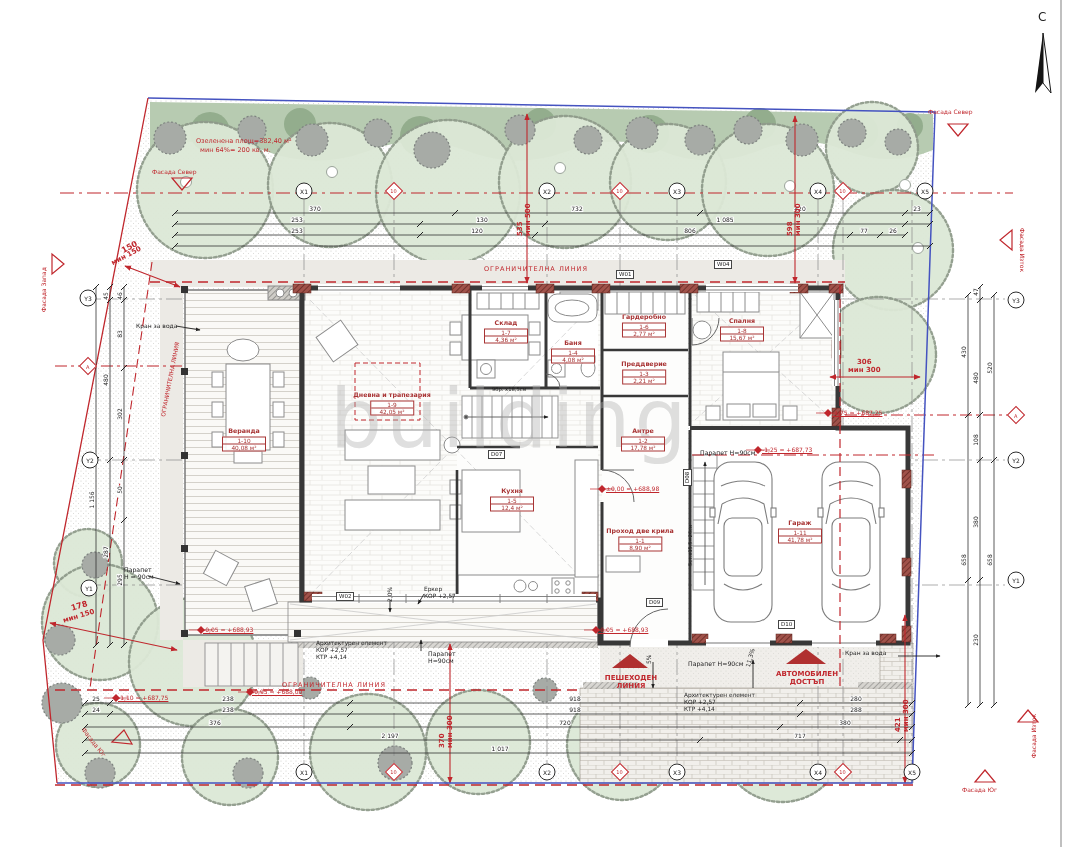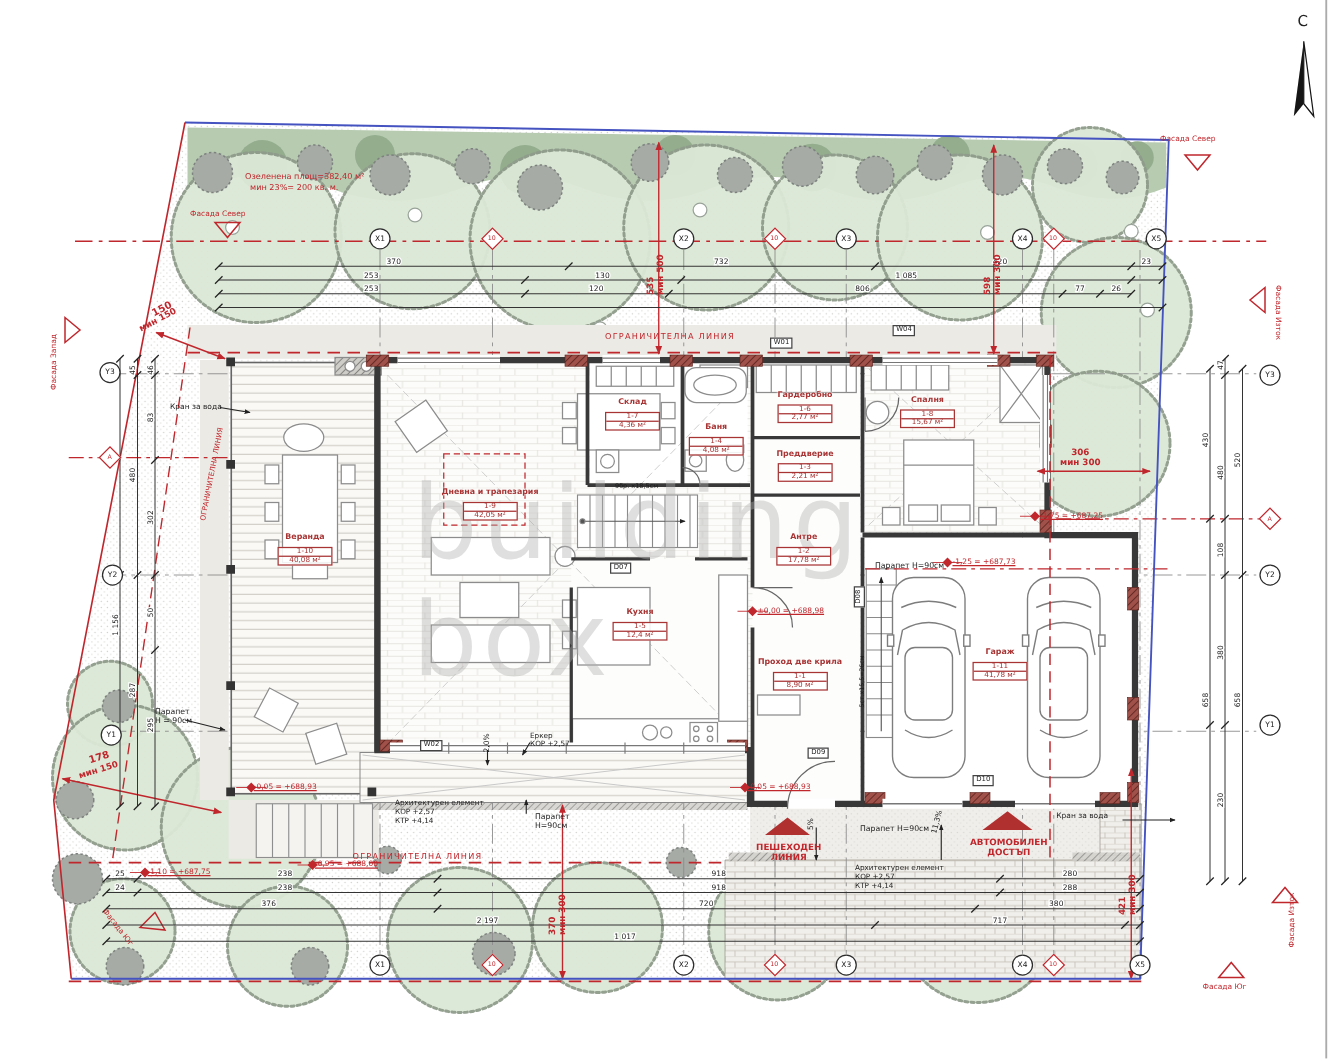--- a/index.html
+++ b/index.html
@@ -552,30 +552,29 @@
   <g>
     <polygon points="1043,33 1035,93 1043,83" fill="#151515"></polygon>
     <polygon points="1043,33 1051,93 1043,83" fill="#ffffff" stroke="#151515" stroke-width="1"></polygon>
   </g>
 
   <line x1="1061" y1="0" x2="1061" y2="847" stroke="#ababab" stroke-width="1.5"></line>
 </svg>
 
 <div class="watermark">
   <div>building</div>
-  <div>box</div>
 </div>
 
 <div class="north-label" style="left:1038px;top:10px;">
   <span>С</span>
 </div>
 
 <div id="labels">
       <div class="lbl c-r" style="left: 196px; top: 138px;">Озеленена площ=382,40 м²</div>
-      <div class="lbl c-r" style="left: 200px; top: 147px;">мин 23%= 200 кв. м.</div>
+      <div class="lbl c-r" style="left: 200px; top: 147px;">мин 64%= 200 кв. м.</div>
       <div class="lbl c-r" style="left: 484px; top: 266px; letter-spacing: 1px;">ОГРАНИЧИТЕЛНА ЛИНИЯ</div>
       <div class="lbl c-r" style="left: 282px; top: 682px; letter-spacing: 1px;">ОГРАНИЧИТЕЛНА ЛИНИЯ</div>
       <div class="lbl c-r" style="left: 160px; top: 416px; font-size: 5.8px; transform: rotate(-79deg);">ОГРАНИЧИТЕЛНА ЛИНИЯ</div>
       <div class="lbl c-r" style="left: 152px; top: 168px; font-size: 6px;">Фасада Север</div>
       <div class="lbl c-r" style="left: 928px; top: 108px; font-size: 6px;">Фасада Север</div>
       <div class="lbl c-r" style="left: 40px; top: 312px; font-size: 6px; transform: rotate(-90deg);">Фасада Запад</div>
       <div class="lbl c-r" style="left: 1026px; top: 228px; font-size: 6px; transform: rotate(90deg);">Фасада Изток</div>
       <div class="lbl c-r" style="left: 1030px; top: 758px; font-size: 6px; transform: rotate(-90deg);">Фасада Изток</div>
       <div class="lbl c-r" style="left: 962px; top: 786px; font-size: 6px;">Фасада Юг</div>
       <div class="lbl c-r" style="left: 86px; top: 726px; font-size: 6px; transform: rotate(52deg);">Фасада Юг</div>

